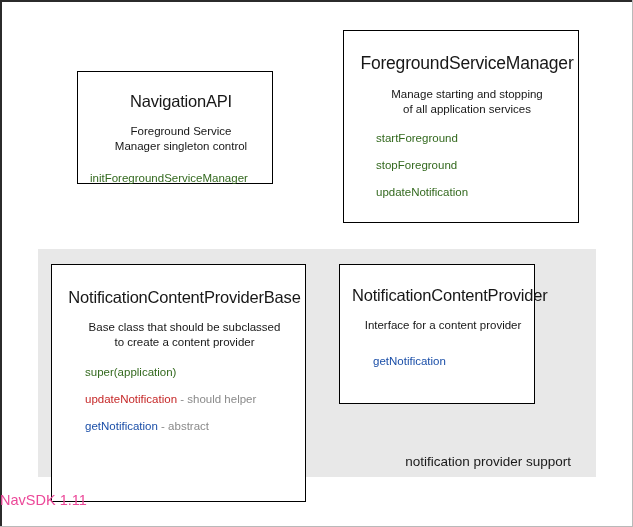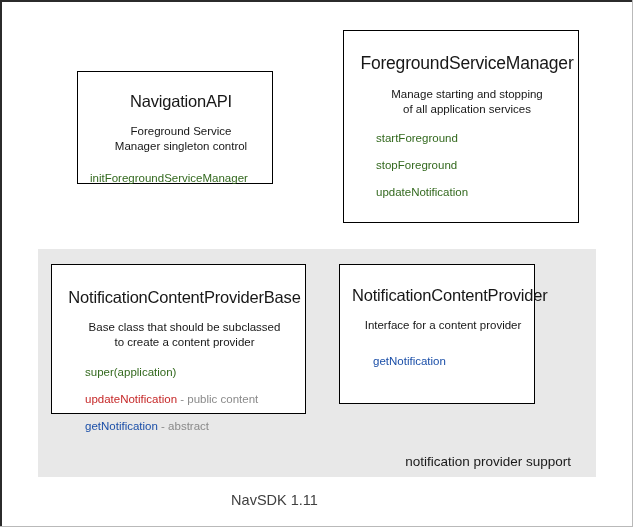--- a/index.html
+++ b/index.html
@@ -74,40 +74,40 @@
   #card-navigation-api .card-title { margin-top: 20px; }
   #card-navigation-api .card-desc  { margin-top: 13px; }
   #card-navigation-api .members    { margin-top: 19px; text-align:left; }
   #card-navigation-api .member + .member { margin-top: 13px; }
 
   #card-foreground-service-manager { left:343px; top:30px; width:236px; height:193px; }
   #card-foreground-service-manager .card-title { margin-top: 22px; font-size: 17.5px; }
   #card-foreground-service-manager .card-desc  { margin-top: 13px; }
   #card-foreground-service-manager .members    { margin-top: 16px; padding-left: 20px; }
 
-  #card-notification-content-provider-base { left:51px; top:264px; width:255px; height:150px; }
+  #card-notification-content-provider-base { left:51px; top:264px; width:255px; height:238px; }
   #card-notification-content-provider-base .card-title { margin-top: 23px; font-size: 16.5px; }
   #card-notification-content-provider-base .card-desc  { margin-top: 13px; }
   #card-notification-content-provider-base .members    { margin-top: 17px; padding-left: 21px; }
 
   #card-notification-content-provider { left:339px; top:264px; width:196px; height:140px; }
   #card-notification-content-provider .card-title { margin-top: 21px; font-size: 16.5px; }
   #card-notification-content-provider .card-desc  { margin-top: 13px; }
   #card-notification-content-provider .members    { margin-top: 22px; padding-left: 21px; }
 
   #group-panel { left:38px; top:249px; width:558px; height:228px; }
 
   .footer {
     position: absolute;
     left: 0;
     top: 492px;
     width: 549px;
-    text-align: center;
+    text-align: left;
     font-size: 14.5px;
-    color: #404040;
+    color: #ec4899;
   }
 </style>
 </head>
 <body>
 
 <div id="canvas">
 
   <div class="frame-top"></div>
   <div class="frame-left"></div>
   <div class="frame-right"></div>
@@ -153,21 +153,21 @@
     <div class="card-title">NotificationContentProviderBase</div>
     <div class="card-desc">
       <div>Base class that should be subclassed</div>
       <div>to create a content provider</div>
     </div>
     <div class="members">
       <div class="member">
         <span class="m-green">super(application)</span><span class="m-note"></span>
       </div>
       <div class="member">
-        <span class="m-red">updateNotification</span><span class="m-note"> - public content</span>
+        <span class="m-red">updateNotification</span><span class="m-note"> - should helper</span>
       </div>
       <div class="member">
         <span class="m-blue">getNotification</span><span class="m-note"> - abstract</span>
       </div>
     </div>
   </div>
 
   <div class="card" id="card-notification-content-provider">
     <div class="card-title">NotificationContentProvider</div>
     <div class="card-desc">

